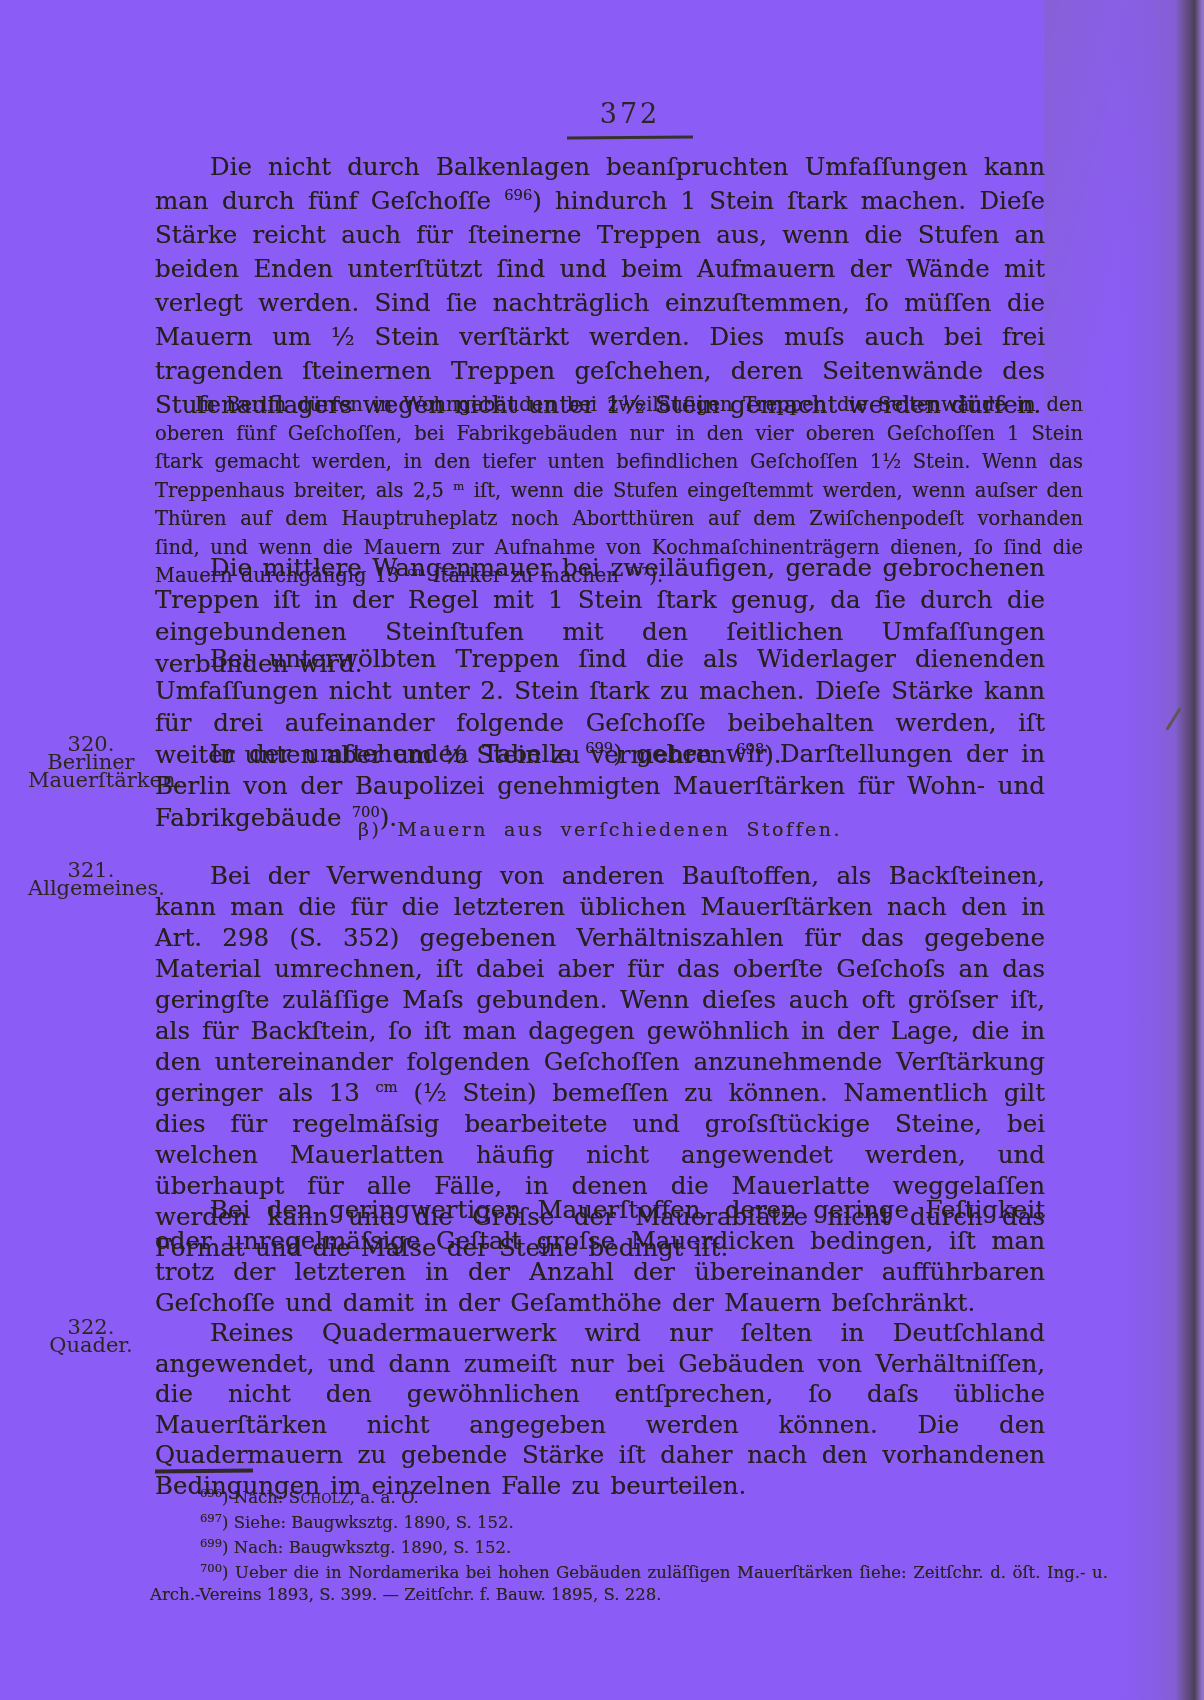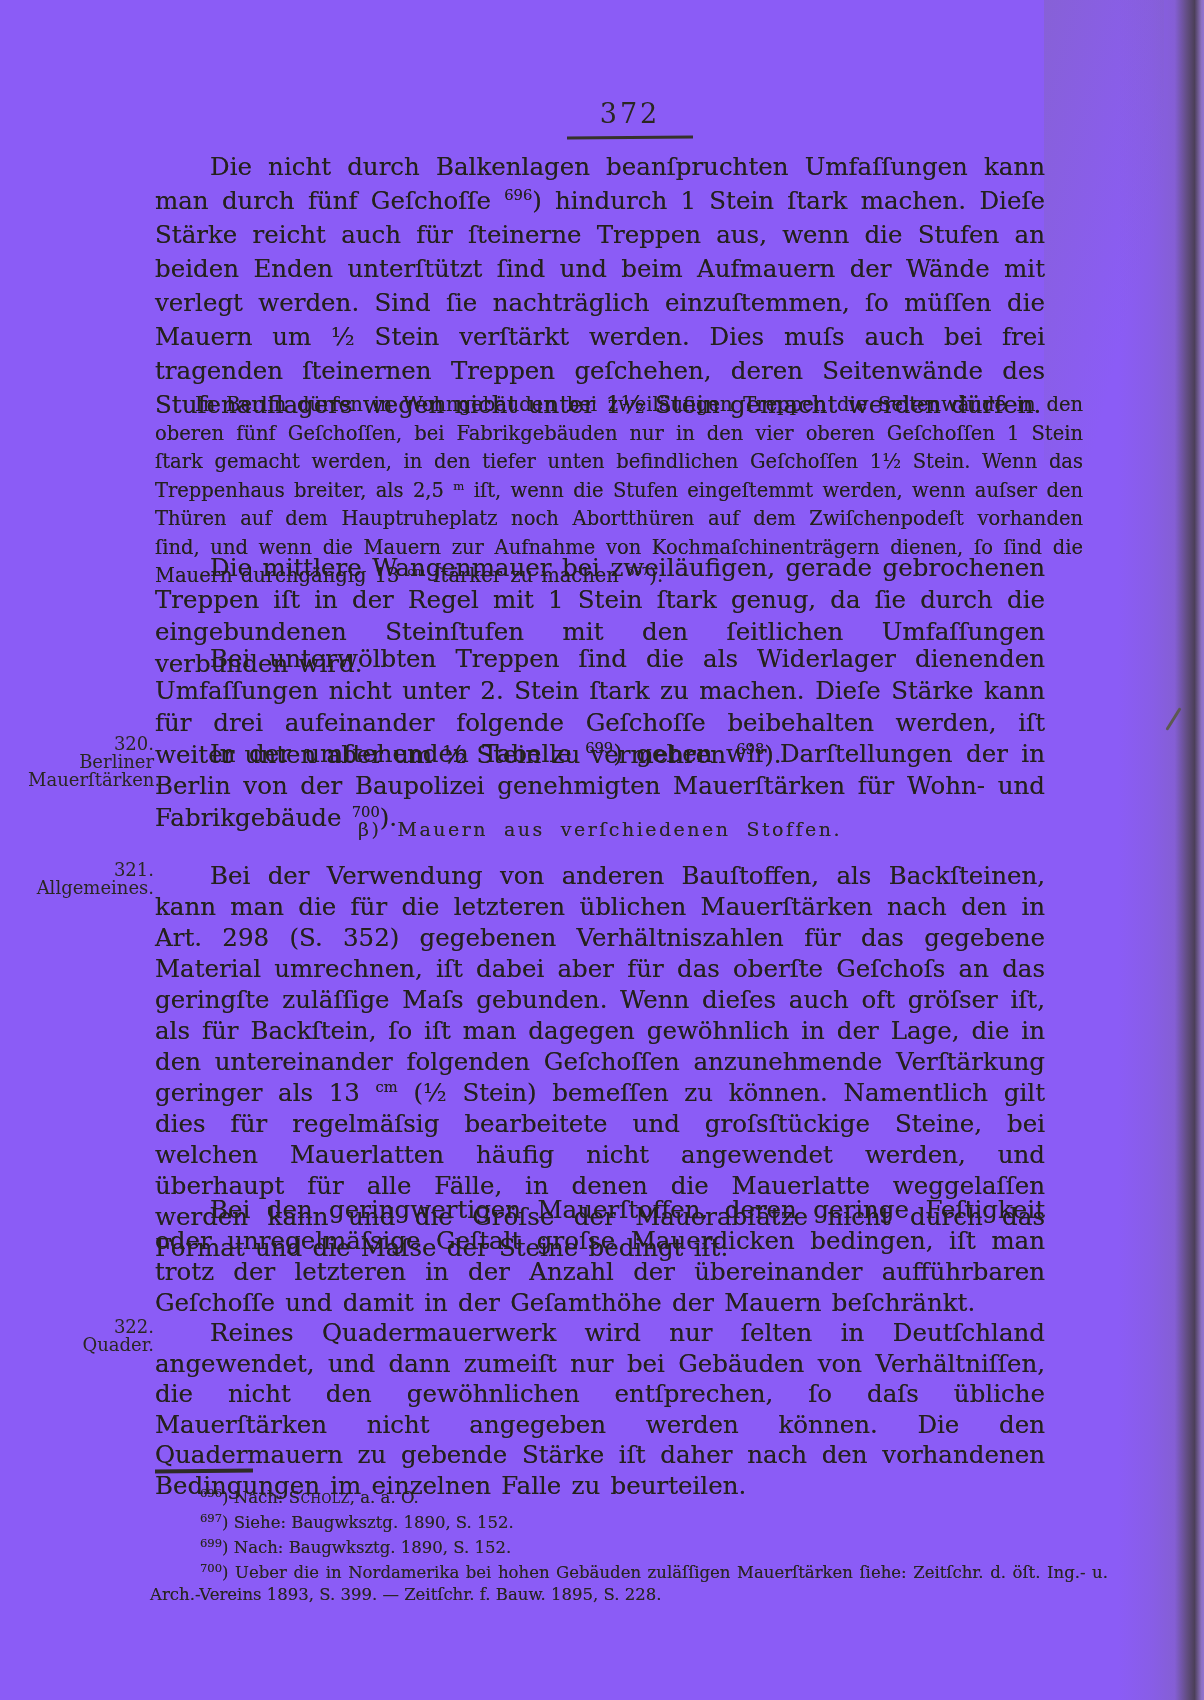--- a/index.html
+++ b/index.html
@@ -60,21 +60,21 @@
   .p7{top:1318px;line-height:30.5px;}
   .section-heading{
     position:absolute;left:155px;top:818px;width:890px;
     font-size:19px;text-align:center;
     letter-spacing:0.13em;word-spacing:0.4em;
     color:#2a2722;text-shadow:0 0 0.5px rgba(36,33,28,0.5);
   }
   
   .margin-note{
     position:absolute;left:28px;width:126px;
-    font-size:18px;line-height:18px;text-align:right;
+    font-size:21px;line-height:18px;text-align:center;
     color:#2a2722;
   }
   .mn320{top:735px;}
   .mn321{top:861px;}
   .mn322{top:1318px;}
   
   .footnote-sep{
     position:absolute;left:155px;top:1469px;width:98px;height:4px;
     background:#2e2b26;transform:rotate(-0.5deg);
   }

